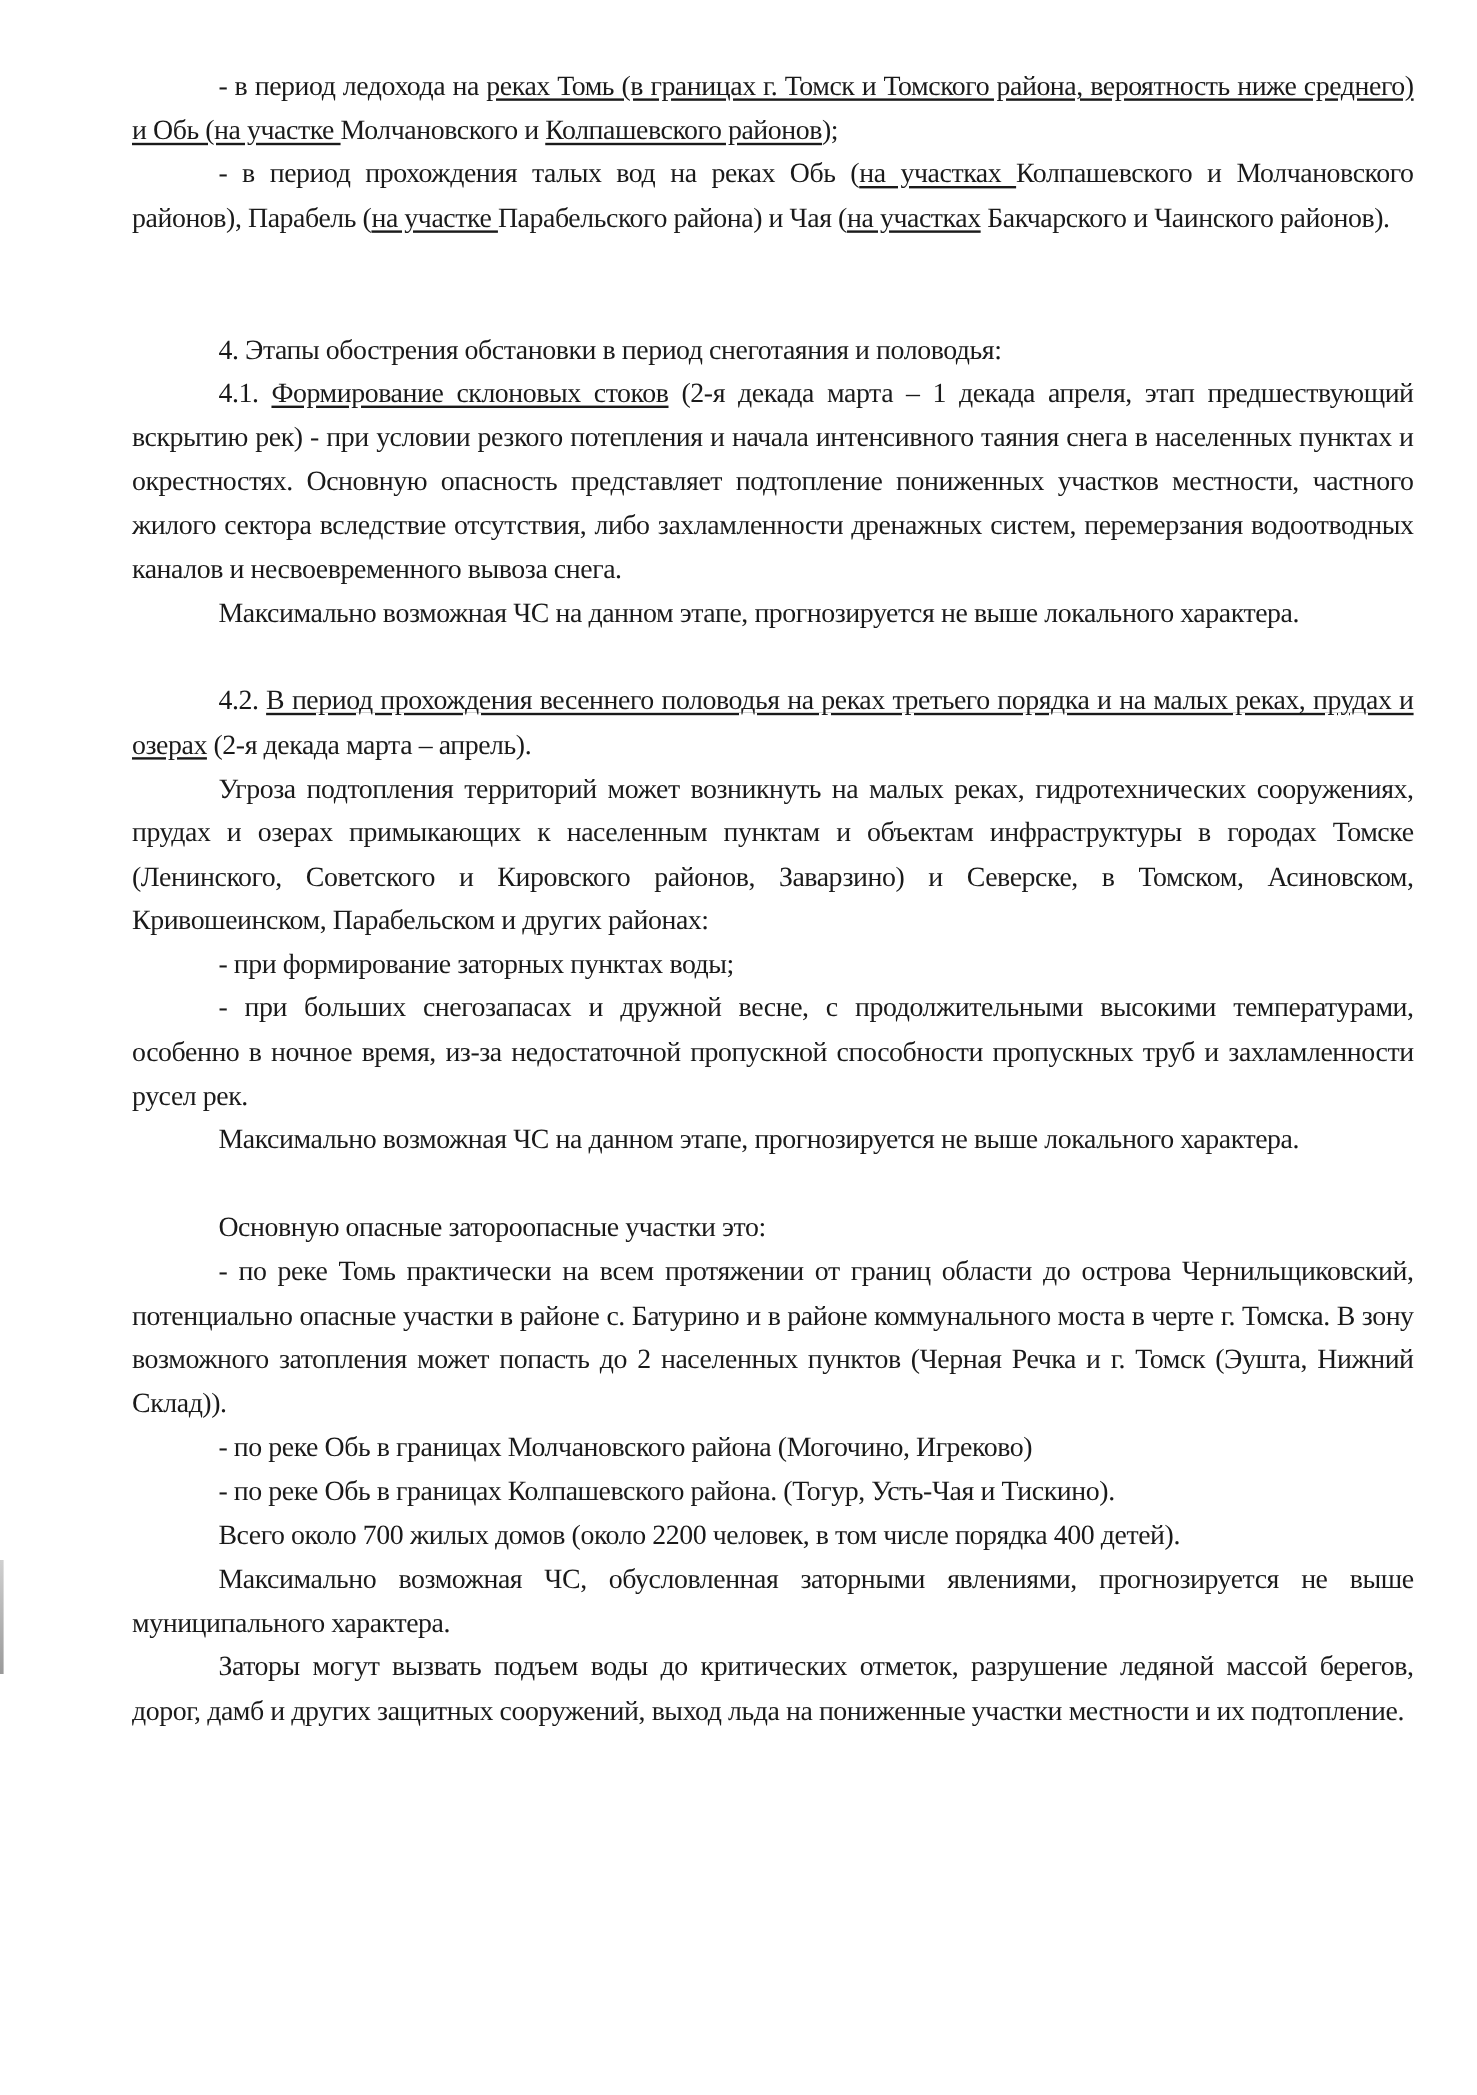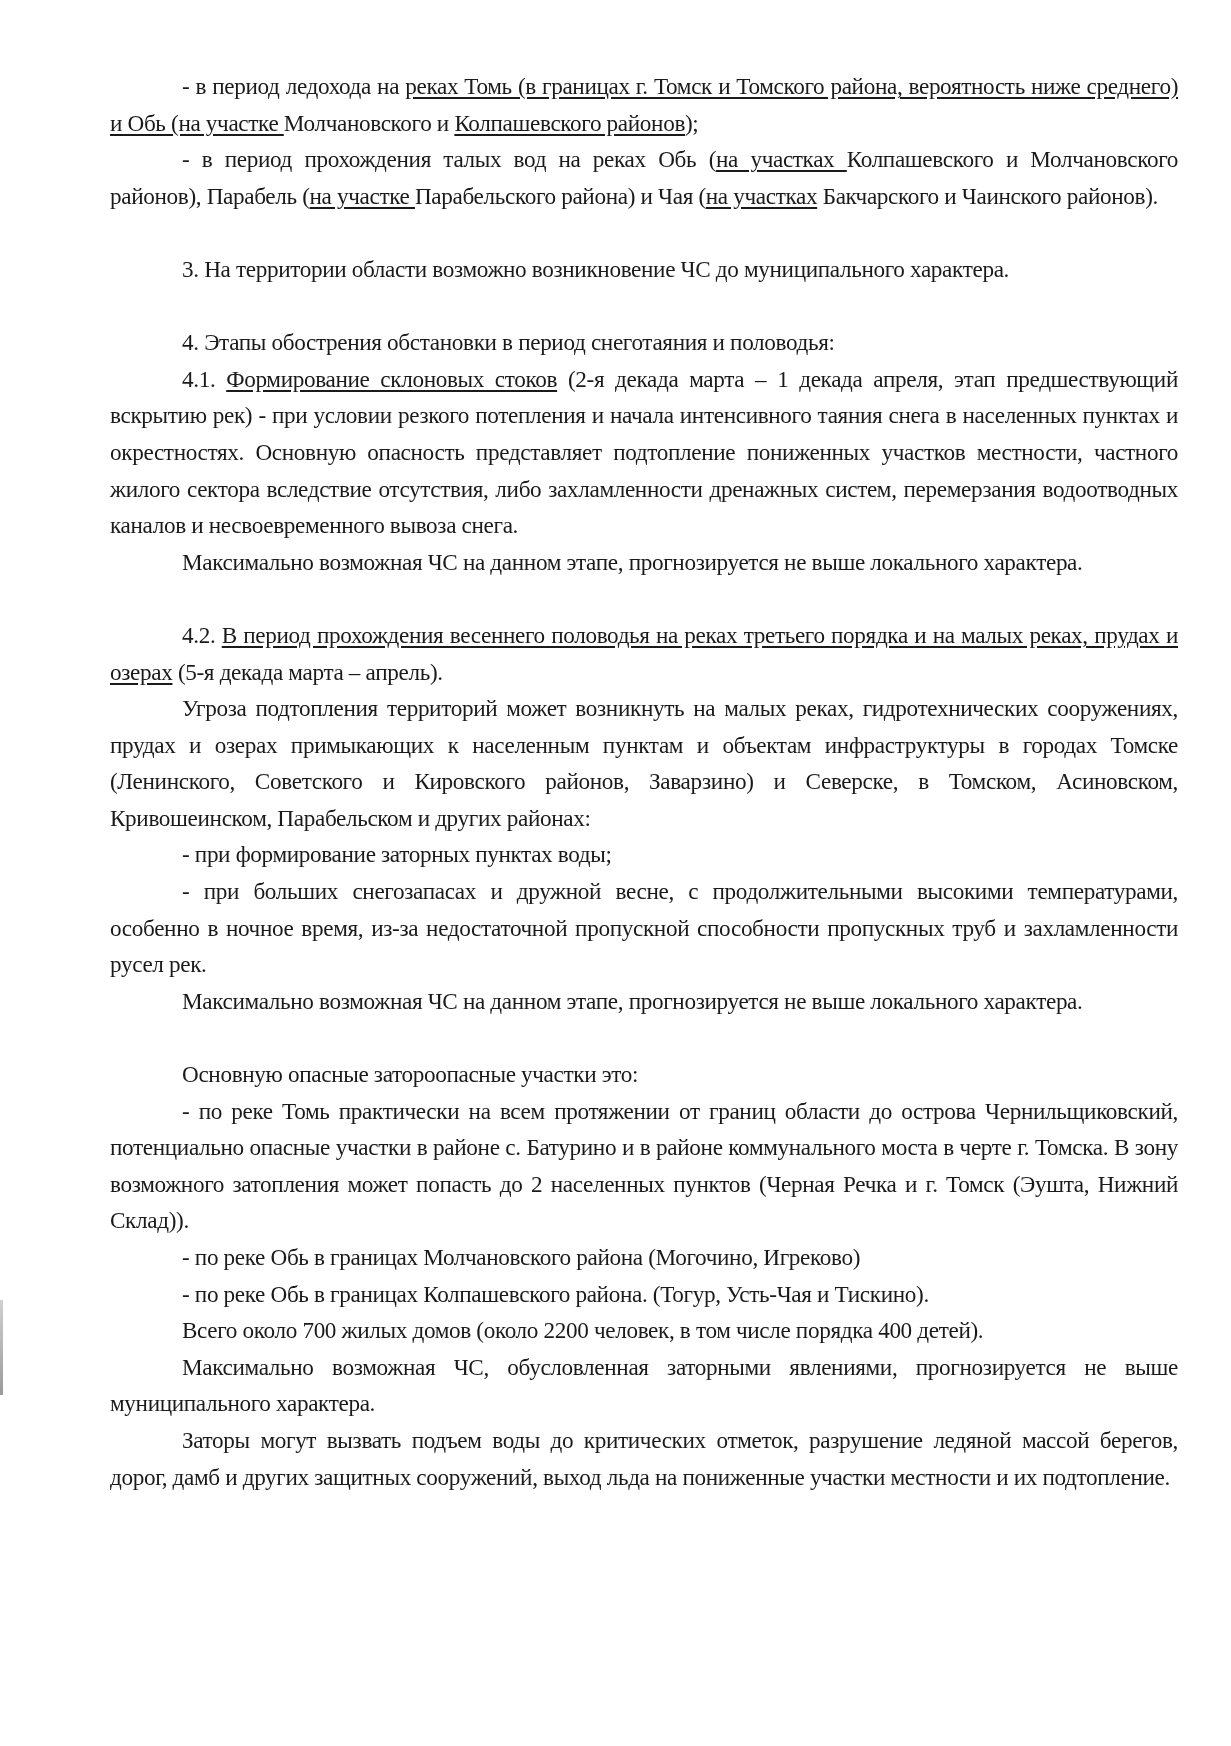--- a/index.html
+++ b/index.html
@@ -2,21 +2,21 @@
 <html><head>
   <meta charset="utf-8">
   <style>
     html, body { margin: 0; padding: 0; background: #ffffff; }
     body {
       width: 1231px; height: 1746px; position: relative; overflow: hidden;
       font-family: "Liberation Serif", "DejaVu Serif", serif;
       color: #1a1a1a;
     }
     .page {
-      position: absolute; left: 110px; top: 68px; width: 1068px;
+      position: absolute; left: 110px; top: 54px; width: 1068px;
       font-size: 23.2px; line-height: 36.6px;
       letter-spacing: -0.35px;
     }
     .p { text-align: justify; margin: 0; text-indent: 72px; }
     .gap { height: 36.6px; }
     .b { font-weight: normal; }
     .u { text-decoration: underline; text-underline-offset: 3px; }
     .scan-line {
       position: absolute; left: 0; top: 1300px; width: 3px; height: 95px;
       background: linear-gradient(#d0d0d0, #9a9a9a);
@@ -27,31 +27,30 @@
 
 <div class="scan-line"></div>
 
 <div class="page">
 
   <p class="p"><span>- в период ледохода на </span><span class="u">реках Томь (в границах г. Томск и Томского района, вероятность ниже среднего) и Обь (на участке </span><span>Молчановского и </span><span class="u">Колпашевского районов</span><span>);</span></p>
 
   <p class="p"><span>- в период прохождения талых вод на реках Обь (</span><span class="u">на участках </span><span>Колпашевского и Молчановского районов), Парабель (</span><span class="u">на участке </span><span>Парабельского района) и Чая (</span><span class="u">на участках</span><span> Бакчарского и Чаинского районов).</span></p>
 
   <div class="gap"></div>
-  <p class="p">3. На территории области возможно возникновение ЧС до муниципального характера.</p>
   <div class="gap"></div>
 
   <p class="p b">4. Этапы обострения обстановки в период снеготаяния и половодья:</p>
 
   <p class="p"><span class="b">4.1. </span><span class="b u">Формирование склоновых стоков</span><span> (2-я декада марта – 1 декада апреля, этап предшествующий вскрытию рек) - при условии резкого потепления и начала интенсивного таяния снега в населенных пунктах и окрестностях. Основную опасность представляет подтопление пониженных участков местности, частного жилого сектора вследствие отсутствия, либо захламленности дренажных систем, перемерзания водоотводных каналов и несвоевременного вывоза снега.</span></p>
   <p class="p">Максимально возможная ЧС на данном этапе, прогнозируется не выше локального характера.</p>
 
   <div class="gap"></div>
 
-  <p class="p"><span class="b">4.2. </span><span class="b u">В период прохождения весеннего половодья на реках третьего порядка и на малых реках, прудах и озерах</span><span> (5-я декада марта – апрель).</span></p>
+  <p class="p"><span class="b">4.2. </span><span class="b u">В период прохождения весеннего половодья на реках третьего порядка и на малых реках, прудах и озерах</span><span> (2-я декада марта – апрель).</span></p>
   <p class="p">Угроза подтопления территорий может возникнуть на малых реках, гидротехнических сооружениях, прудах и озерах примыкающих к населенным пунктам и объектам инфраструктуры в городах Томске (Ленинского, Советского и Кировского районов, Заварзино) и Северске, в Томском, Асиновском, Кривошеинском, Парабельском и других районах:</p>
   <p class="p">- при формирование заторных  пунктах воды;</p>
   <p class="p">- при больших снегозапасах и дружной весне, с продолжительными высокими температурами, особенно в ночное время,  из-за недостаточной пропускной способности пропускных труб и захламленности русел рек.</p>
   <p class="p">Максимально возможная ЧС на данном этапе, прогнозируется не выше локального характера.</p>
 
   <div class="gap"></div>
 
   <p class="p">Основную опасные затороопасные участки это:</p>
   <p class="p">- по реке Томь практически на всем протяжении от границ области до острова Чернильщиковский, потенциально опасные участки в районе с. Батурино и в районе коммунального моста в черте г. Томска. В зону возможного затопления может попасть до 2 населенных пунктов (Черная Речка и г. Томск (Эушта, Нижний Склад)).</p>
   <p class="p">- по реке Обь в границах Молчановского района (Могочино, Игреково)</p>

